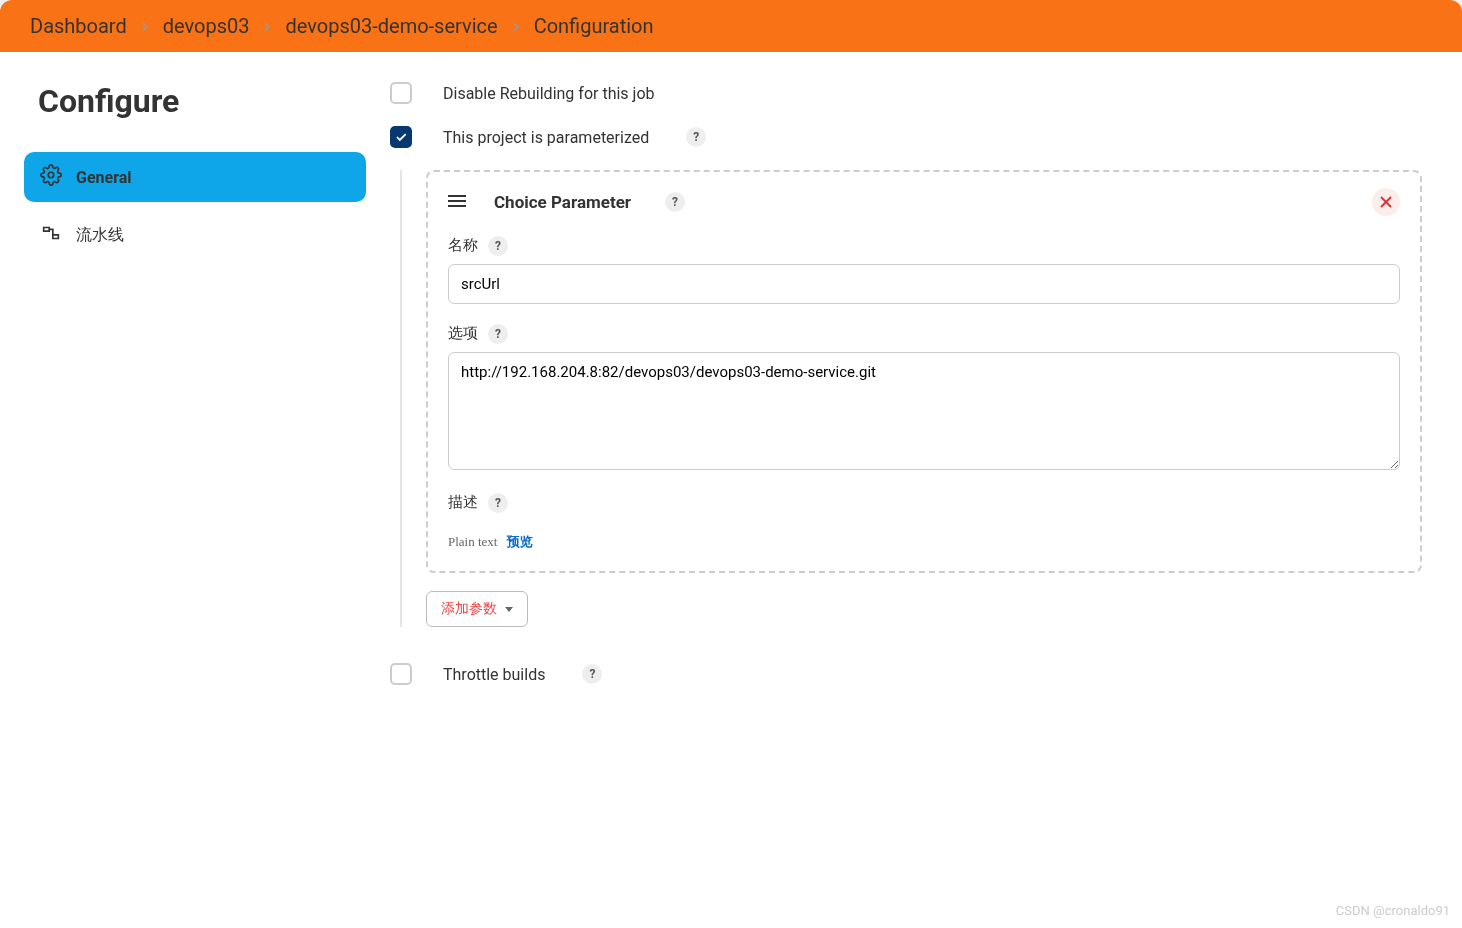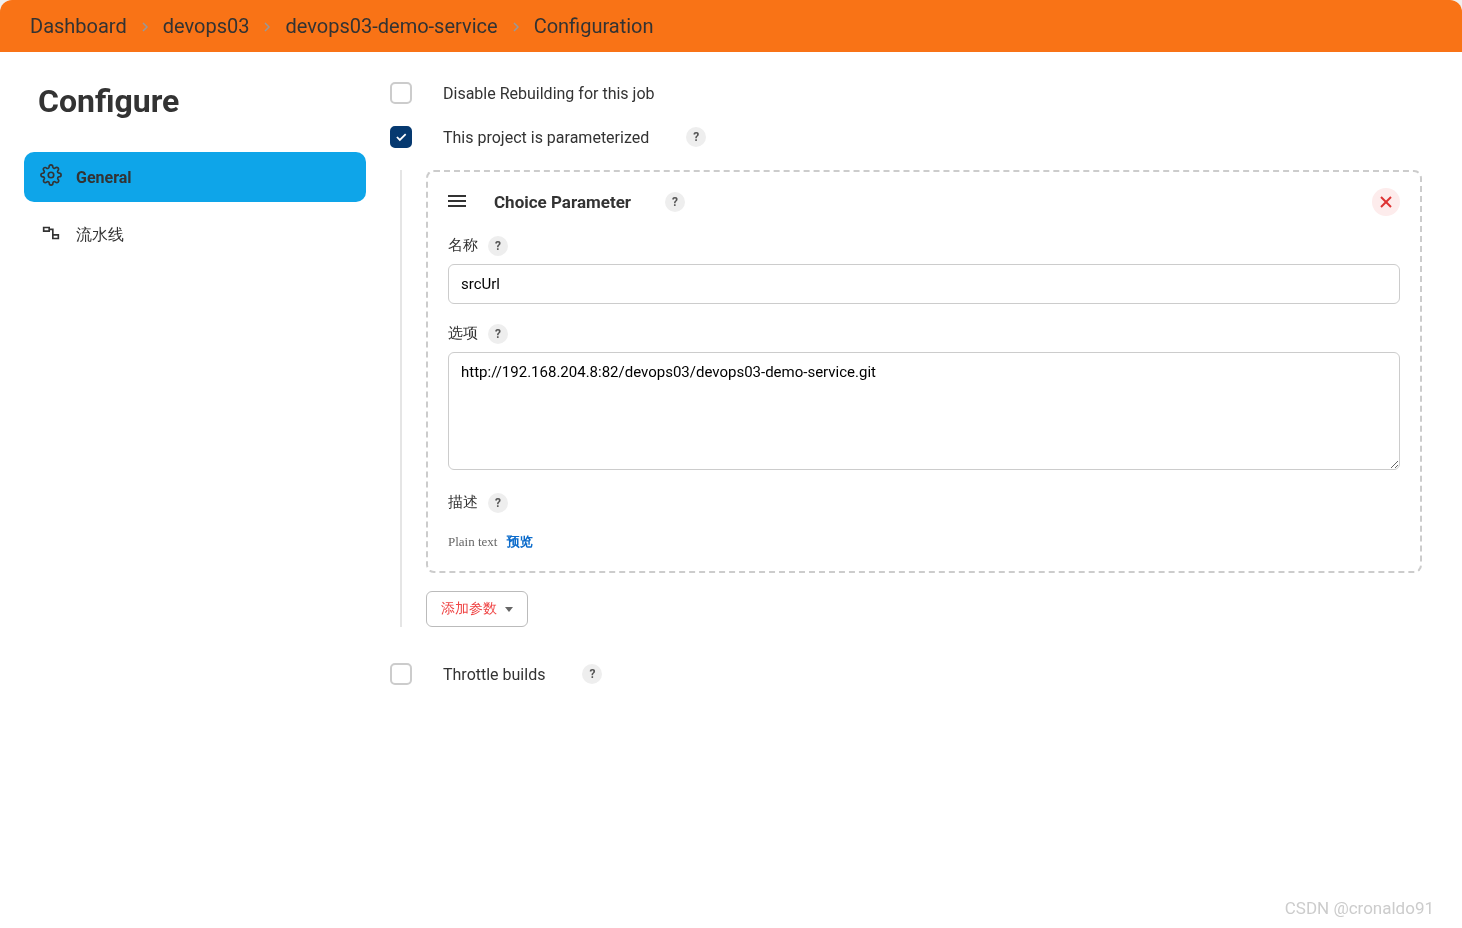--- a/index.html
+++ b/index.html
@@ -33,21 +33,21 @@
 .close svg { stroke: #d33; width: 14px; height: 14px; }
 .field { margin-bottom: 20px; }
 .field-label { display: flex; align-items: flex-start; gap: 4px; font-size: 15px; margin-bottom: 8px; }
 .field input[type=text], .field textarea { width: 100%; border: 1px solid #ccc; border-radius: 6px; padding: 10px 12px; font-size: 15px; font-family: inherit; resize: vertical; }
 .field textarea { min-height: 100px; }
 .preview-row { font-size: 13px; padding-top: 0; font-family: Liberation Serif, serif; }
 .preview-row .plain { color: #666; margin-right: 6px; }
 .preview-row .link { color: #0b6bcb; font-weight: 600; cursor: pointer; }
 .add-btn { margin-top: 18px; border: 1px solid #bbb; background: #fff; padding: 8px 14px; border-radius: 6px; font-size: 14px; cursor: pointer; display: inline-flex; align-items: center; gap: 8px; color: #ef4444; }
 .add-btn .caret { border-top: 5px solid #666; border-left: 4px solid transparent; border-right: 4px solid transparent; }
-.watermark { position: fixed; right: 28px; bottom: 10px; color: #ccc; font-size: 17px; }
+.watermark { position: fixed; right: 12px; bottom: 10px; color: #ccc; font-size: 13px; }
 </style>
 </head>
 <body>
 
 <div class="page">
   <nav class="breadcrumb">
     <a>Dashboard</a>
     <span class="sep">
       <svg width="8" height="12" viewBox="0 0 8 12" fill="none">
           <path d="M2 2l4 4-4 4" stroke="#999" stroke-width="1.5"></path>

